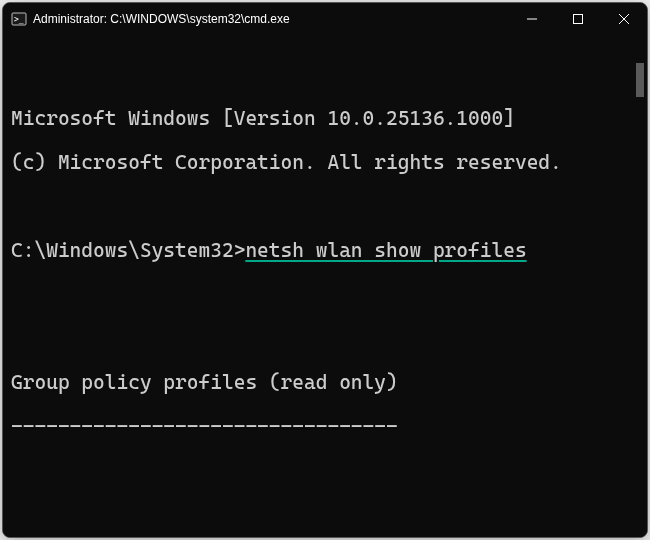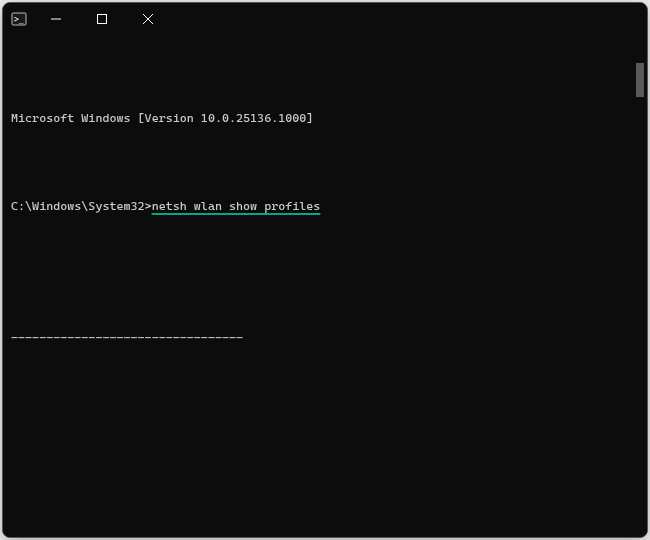--- a/index.html
+++ b/index.html
@@ -61,21 +61,21 @@
     align-items: center;
     justify-content: center;
     color: #ffffff;
     cursor: pointer;
   }
   .window-btn svg { display: block; }
   .terminal-body {
     flex: 1;
     background: #0c0c0c;
     color: #cccccc;
-    font-size: 12px;
+    font-size: 20px;
     line-height: 22px;
     padding: 6px 0 6px 8px;
     white-space: pre;
     overflow-y: auto;
     position: relative;
     font-family: 'Consolas', 'Cascadia Mono', monospace;
   }
   .terminal-inner {
     position: relative;
   }
@@ -109,20 +109,21 @@
 
 <div class="window">
 
   <div class="title-bar">
     <span class="title-icon">
       <svg width="16" height="16" viewBox="0 0 16 16">
         <rect x="1" y="2" width="14" height="12" rx="1" fill="#1a1a1a" stroke="#bbb" stroke-width="1"></rect>
         <text x="3" y="11" font-size="8" fill="#fff" font-family="monospace">&gt;_</text>
       </svg>
     </span>
+    <span class="title-text">Administrator: C:\WINDOWS\system32\cmd.exe</span>
     <div class="window-controls">
       <div class="window-btn" title="Minimize">
         <svg width="10" height="10" viewBox="0 0 10 10">
             <path d="M0 5 H10" stroke="#fff" stroke-width="1"></path>
           </svg>
       </div>
       <div class="window-btn" title="Maximize">
         <svg width="10" height="10" viewBox="0 0 10 10">
             <rect x="0.5" y="0.5" width="9" height="9" fill="none" stroke="#fff" stroke-width="1"></rect>
           </svg>
@@ -131,24 +132,26 @@
         <svg width="10" height="10" viewBox="0 0 10 10">
             <path d="M0 0 L10 10 M10 0 L0 10" stroke="#fff" stroke-width="1"></path>
           </svg>
       </div>
     </div>
   </div>
 
   <div class="terminal-body">
     <div class="terminal-inner">
 <span class="line">Microsoft Windows [Version 10.0.25136.1000]</span>
+<span class="line">(c) Microsoft Corporation. All rights reserved.</span>
 <span class="line"> </span>
 <span class="line"><span>C:\Windows\System32&gt;</span><span class="underlined-cmd">netsh wlan show profiles</span></span>
 <span class="line"> </span>
 <span class="line"> </span>
+<span class="line">Group policy profiles (read only)</span>
 <span class="line">---------------------------------</span>
 
 
 
 
 
 
 
 
 

